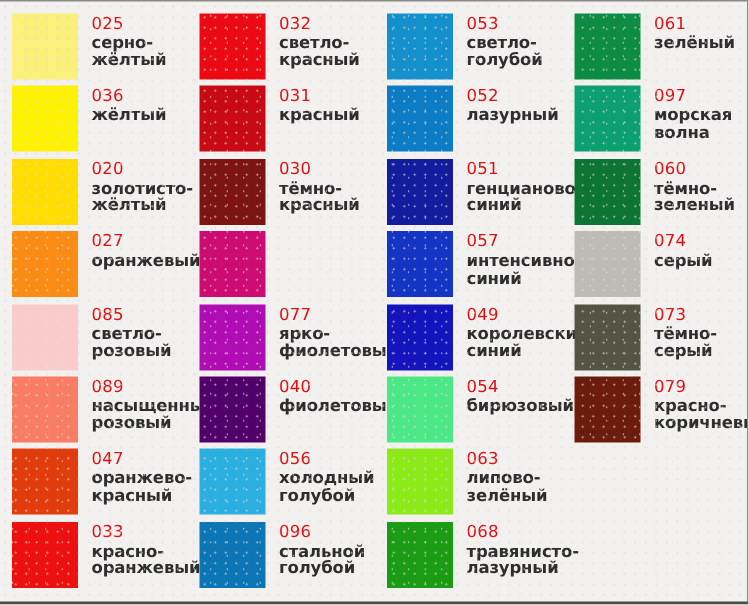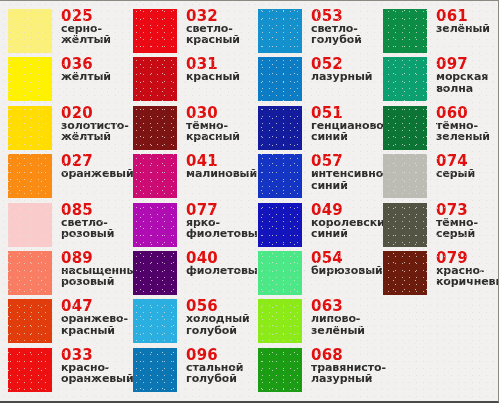--- a/index.html
+++ b/index.html
@@ -55,22 +55,22 @@
     height: 44px;
     flex: 0 0 44px;
     box-sizing: border-box;
   }
   .swatch-text {
     padding-left: 9px;
     padding-top: 1px;
     min-width: 0;
   }
   .swatch-code {
-    font-size: 15px;
-    font-weight: bold;
+    font-size: 11px;
+    font-weight: normal;
     color: #e01010;
     line-height: 12px;
     letter-spacing: 0.2px;
     white-space: nowrap;
   }
   .swatch-label {
     font-size: 11px;
     font-weight: bold;
     color: #2e2e2e;
     line-height: 11.4px;
@@ -178,24 +178,20 @@
       </div>
       <div class="swatch-cell">
         <div class="swatch-chip" style="background: rgb(250, 140, 20);"></div>
         <div class="swatch-text">
           <div class="swatch-code">027</div>
           <div class="swatch-label">оранжевый</div>
         </div>
       </div>
       <div class="swatch-cell">
         <div class="swatch-chip" style="background: rgb(204, 12, 115);"></div>
-        <div class="swatch-text">
-          <div class="swatch-code">041</div>
-          <div class="swatch-label">малиновый</div>
-        </div>
       </div>
       <div class="swatch-cell">
         <div class="swatch-chip" style="background: rgb(20, 52, 196);"></div>
         <div class="swatch-text">
           <div class="swatch-code">057</div>
           <div class="swatch-label">интенсивно-
 синий</div>
         </div>
       </div>
       <div class="swatch-cell">

